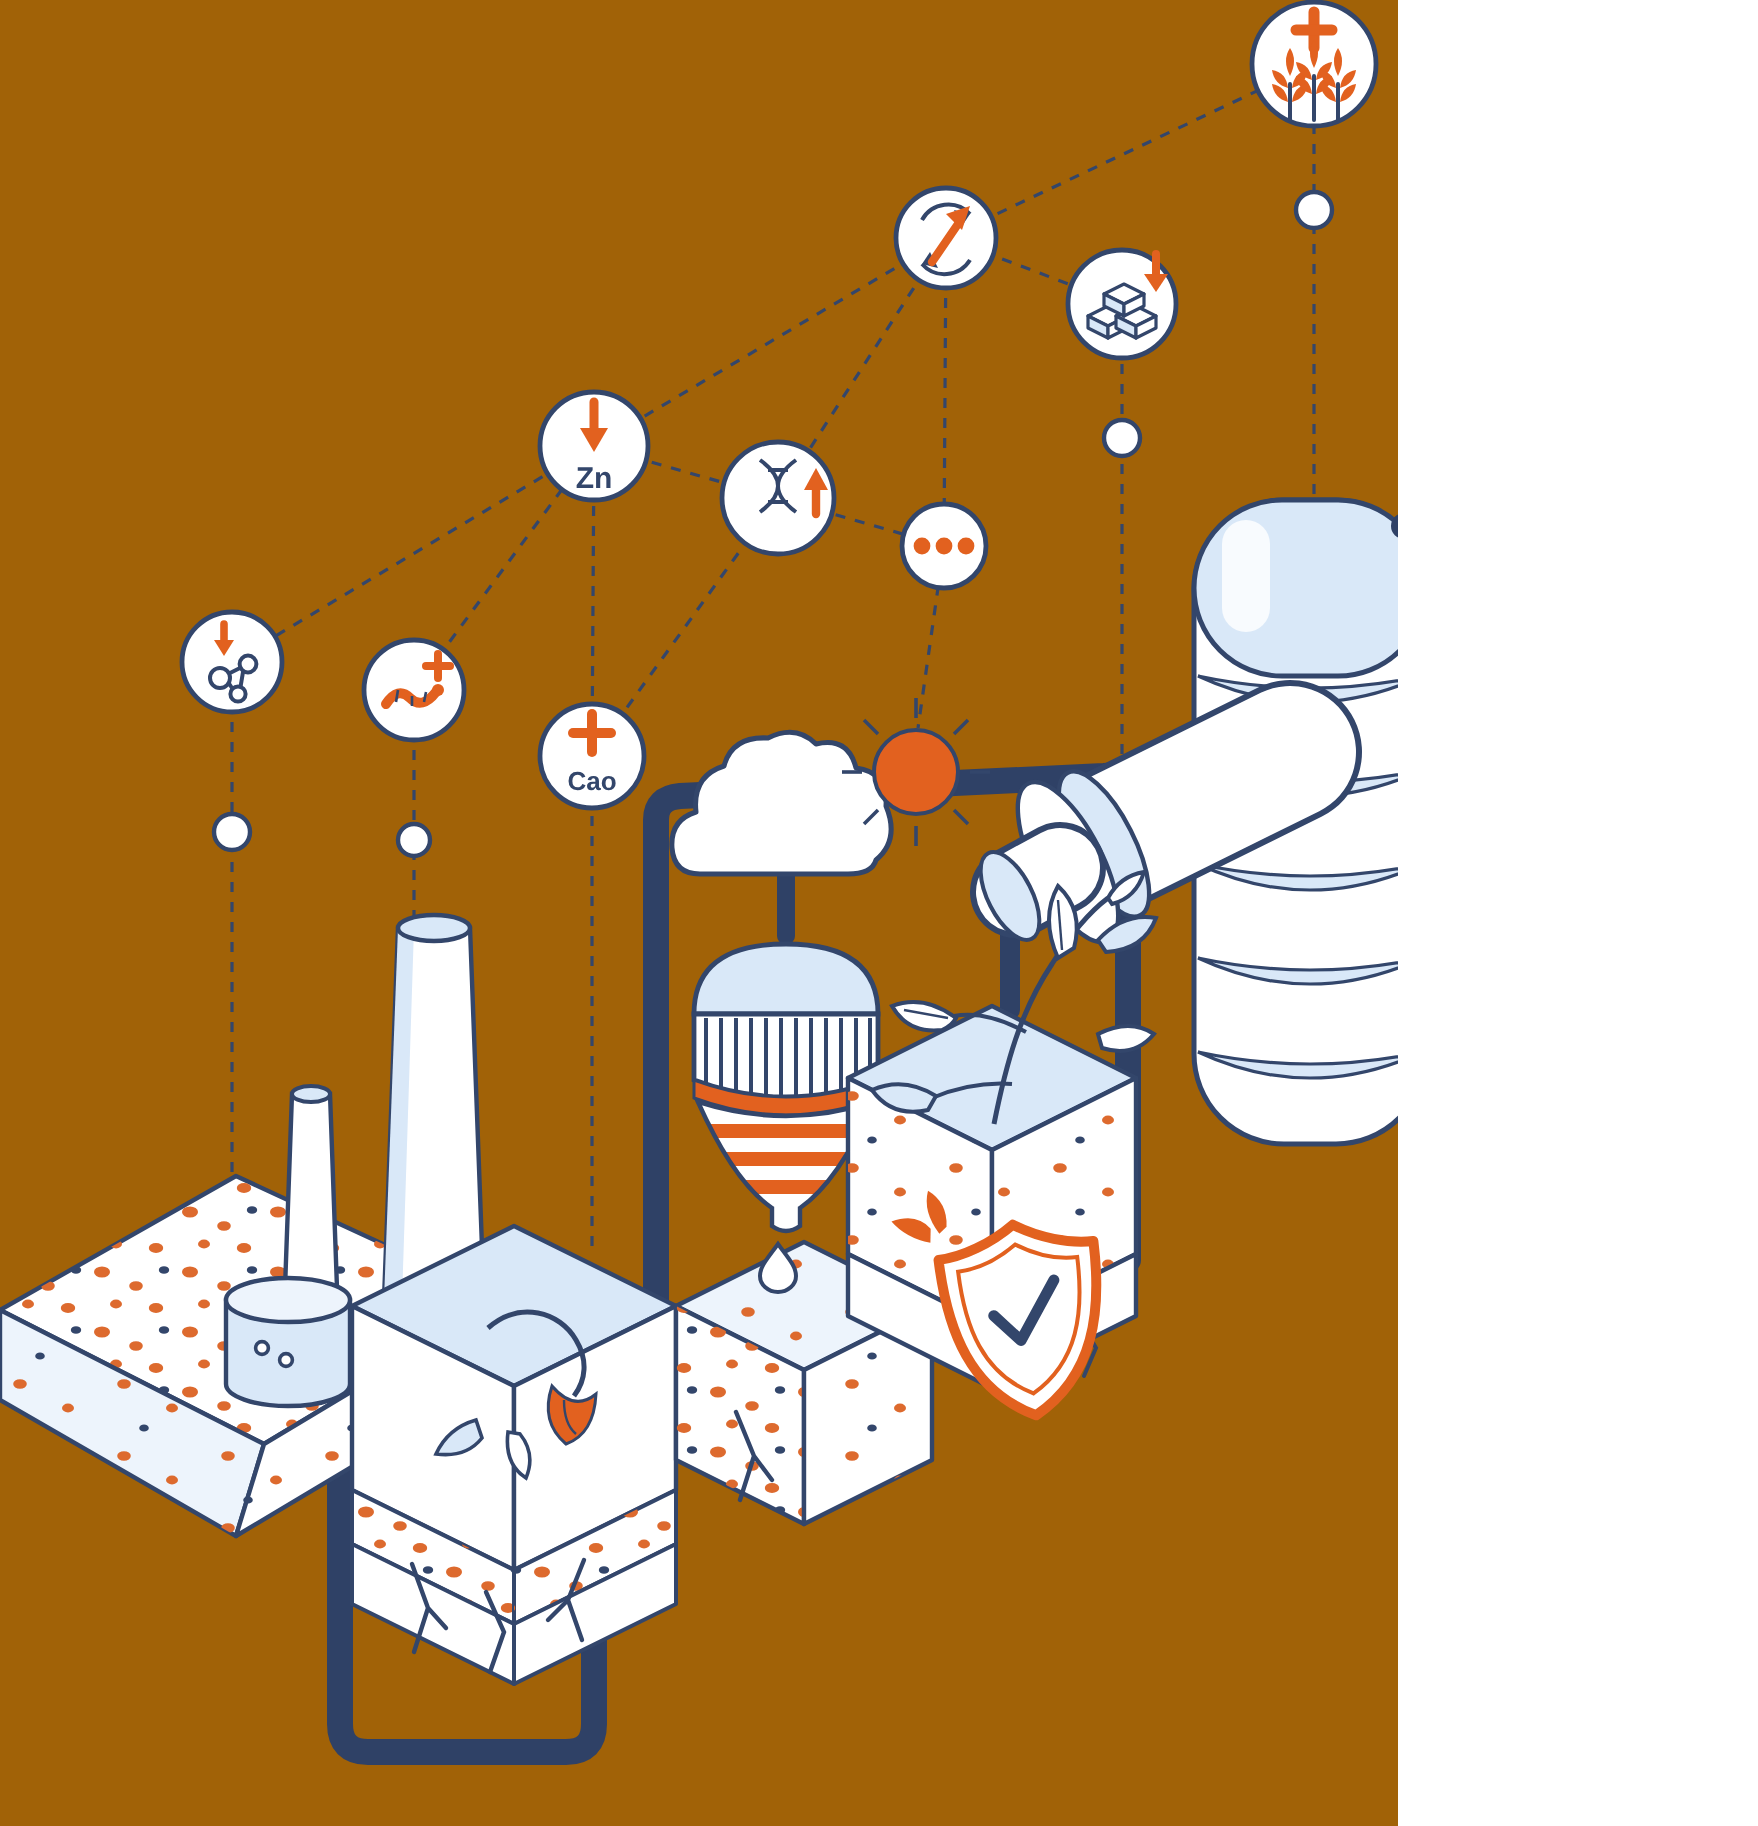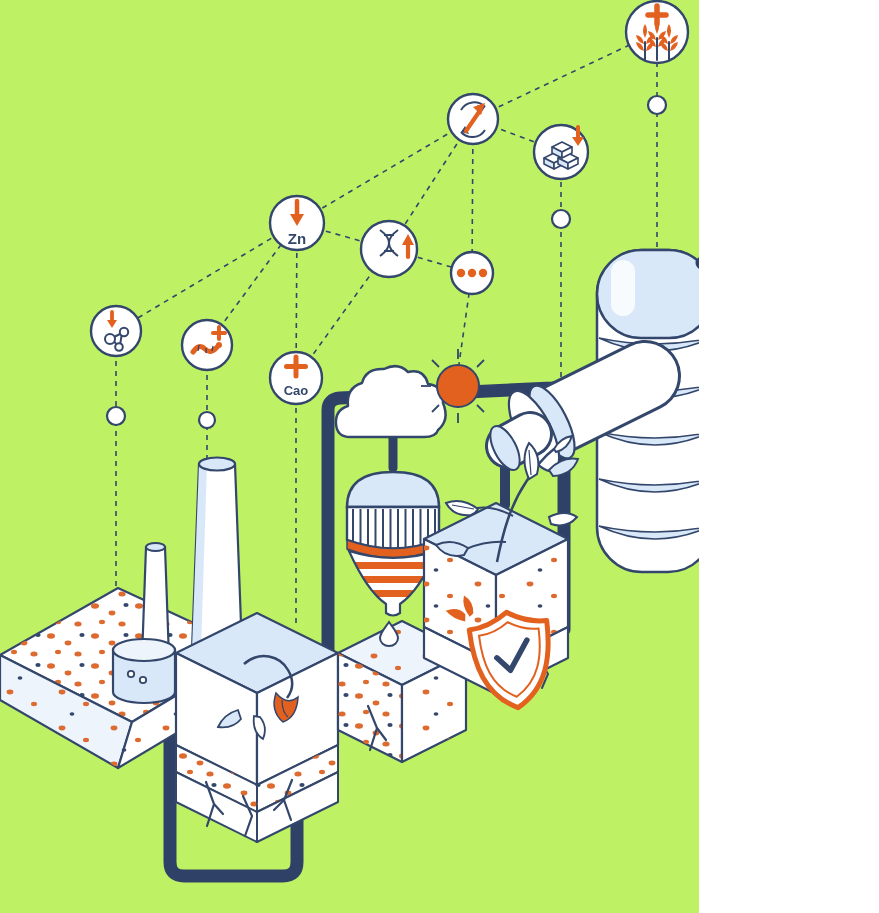--- a/index.html
+++ b/index.html
@@ -1,16 +1,16 @@
 <!DOCTYPE html>
 <html><head>
 <meta charset="utf-8">
 <style>
   html,body{margin:0;padding:0;background:#ffffff;}
-  .stage{position:relative;width:699px;height:913px;background:#bef264;overflow:hidden;
+  .stage{position:relative;width:699px;height:913px;background:#a16207;overflow:hidden;
          font-family:"Liberation Sans",sans-serif;}
   .stage svg{display:block;width:879px;height:913px;}
   text{font-family:"Liberation Sans",sans-serif;}
 </style>
 </head>
 <body>
 
 <div class="stage">
 <svg viewBox="0 0 879 913">
   <defs>

